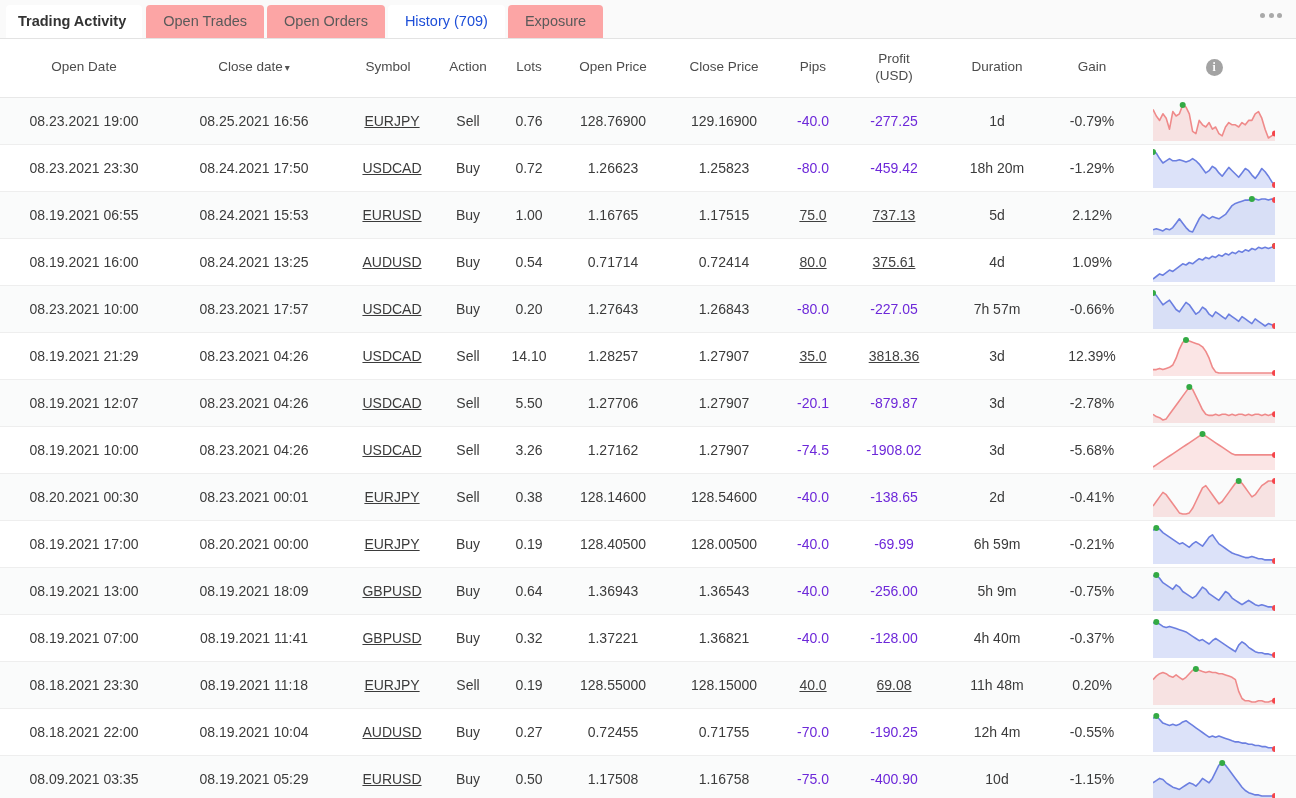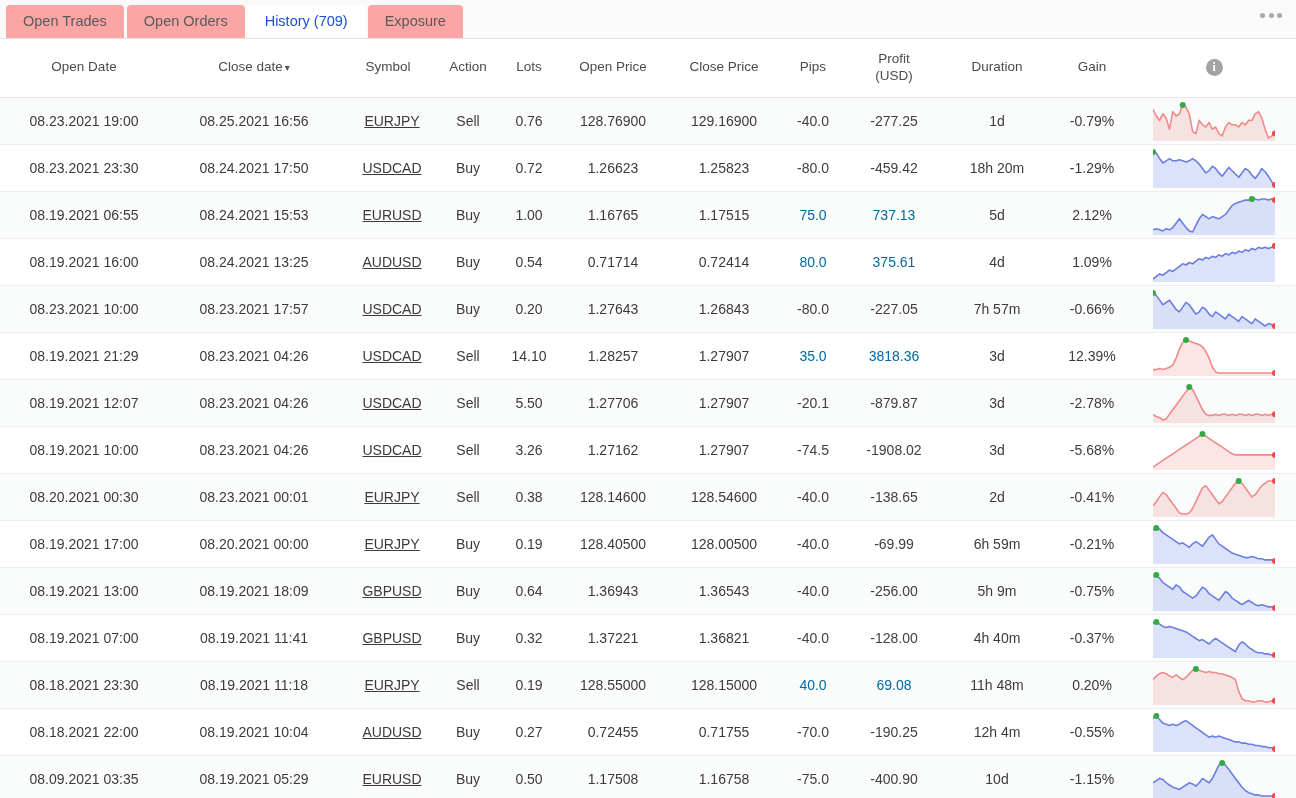--- a/index.html
+++ b/index.html
@@ -106,22 +106,22 @@
   }
   tbody tr.odd td { background: #fafbfb; }
   tbody tr.even td { background: #ffffff; }
 
   .sym {
     color: #3b3b3b;
     text-decoration: underline;
     cursor: pointer;
     margin-left: 8px;
   }
-  .pos { color: #0369a1; }
-  .neg { color: #404040; }
+  .pos { color: #404040; text-decoration: underline; }
+  .neg { color: #6d28d9; }
 
   
   .c-open   { width: 168px; }
   .c-close  { width: 172px; }
   .c-sym    { width: 96px;  }
   .c-act    { width: 64px;  }
   .c-lots   { width: 58px;  }
   .c-oprice { width: 110px; }
   .c-cprice { width: 112px; }
   .c-pips   { width: 66px;  }
@@ -129,20 +129,21 @@
   .c-dur    { width: 110px; }
   .c-gain   { width: 80px;  }
   .c-chart  { width: 164px; }
 
   .spark { display: block; margin: 0 auto; }
 </style>
 </head>
 <body>
 
 <div class="tabbar">
+  <div class="tab first">Trading Activity</div>
   <div class="tab">Open Trades</div>
   <div class="tab">Open Orders</div>
   <div class="tab white">History (709)</div>
   <div class="tab">Exposure</div>
   <div class="kebab">
     <i></i>
     <i></i>
     <i></i>
   </div>
 </div>

